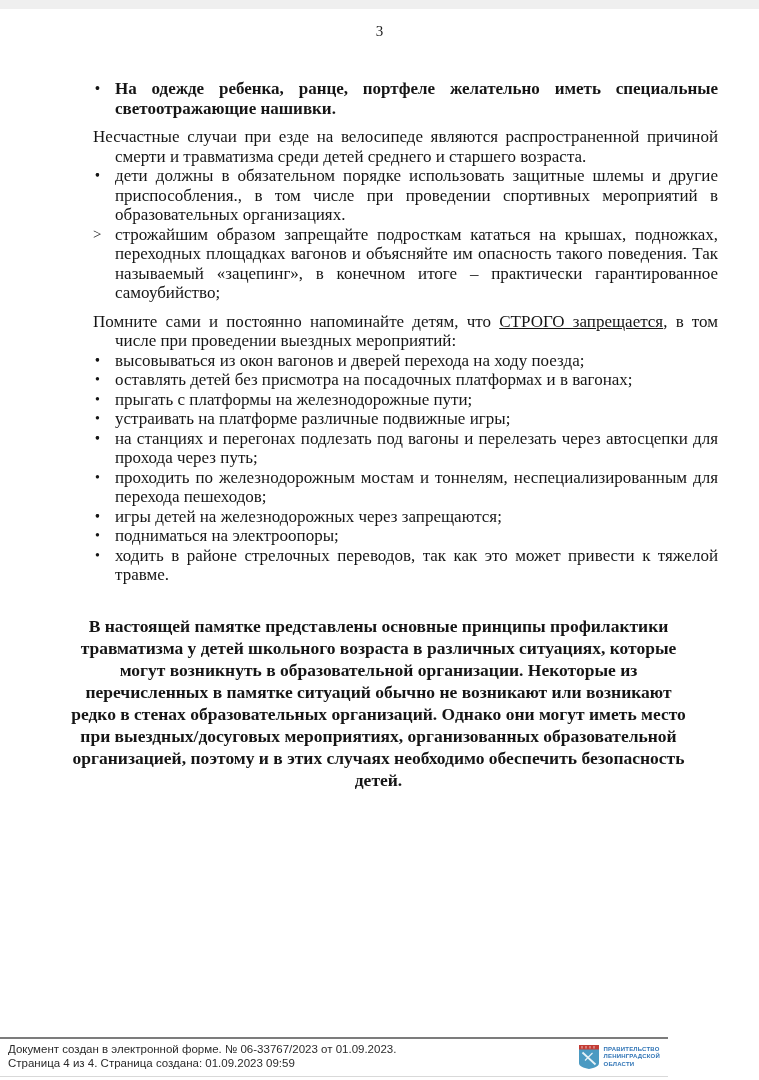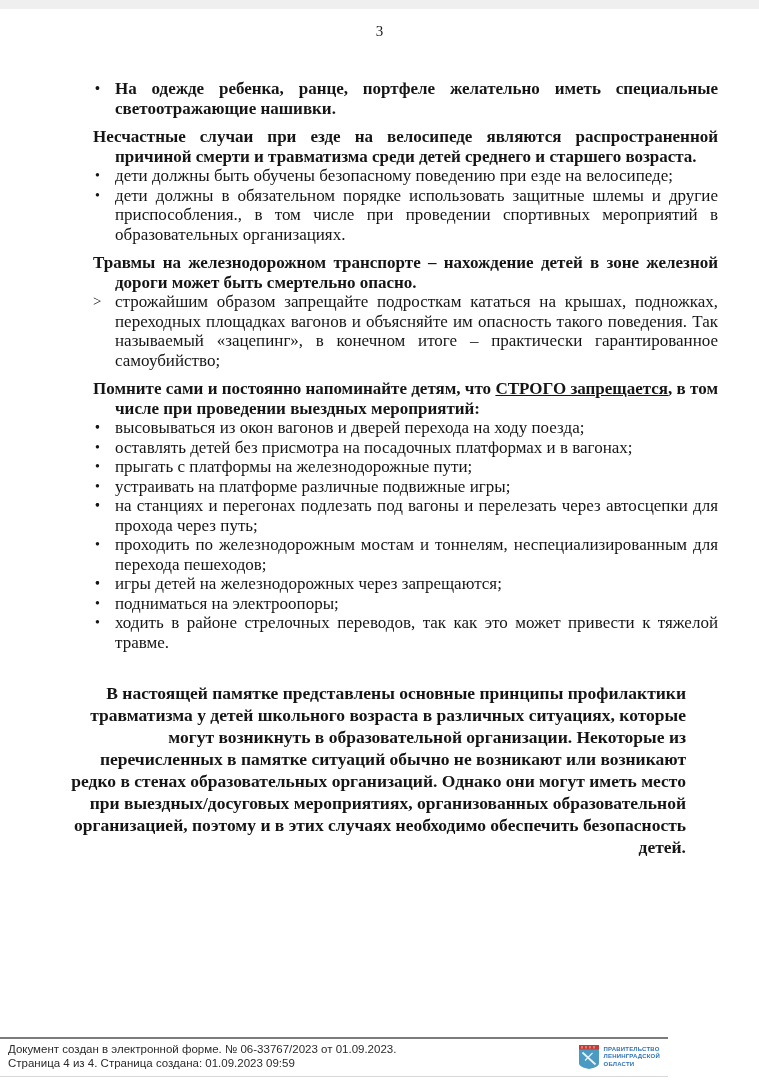--- a/index.html
+++ b/index.html
@@ -31,31 +31,31 @@
     text-align:justify;
   }
   .marker {
     position:absolute; left:2px; top:0;
     font-size:14px;
   }
   .arrow-row { position:relative; padding-left:22px; margin:0; }
   .arrow-row .marker { left:0; font-size:15px; font-family:"Liberation Serif", serif; }
   .b-intro li { font-weight:bold; }
   .heading {
-    font-weight:bold;
+    font-weight:normal;
     margin:9px 0 0 0;
     padding-left:22px;
     text-indent:-22px;
     text-align:justify;
   }
   .mt { margin-top:9px; }
   .u { text-decoration:underline; }
   .closing {
     font-weight:bold;
-    text-align:right;
+    text-align:center;
     font-size:17.5px;
     line-height:22px;
     margin:30px 32px 0 -22px;
   }
   .footer {
     position:absolute;
     left:0; bottom:3px; width:668px;
     box-sizing:border-box;
     border-top:2px solid #7c7c7c;
     border-bottom:1px solid #d9d9d9;
@@ -89,29 +89,28 @@
       <li>
         <span class="marker">•</span><span>На одежде ребенка, ранце, портфеле желательно иметь специальные светоотражающие нашивки.</span>
       </li>
     </ul>
 
   <p class="heading">Несчастные случаи при езде на велосипеде являются распространенной причиной смерти и травматизма среди детей среднего и старшего возраста.</p>
 
   <ul class="plain">
 
       <li>
-        <span class="marker">•</span><span>дети должны быть обучены безопасному поведению при езде на велосипеде;</span>
+        <span class="marker">•</span>
       </li>
 
       <li>
         <span class="marker">•</span><span>дети должны в обязательном порядке использовать защитные шлемы и другие приспособления., в том числе при проведении спортивных мероприятий в образовательных организациях.</span>
       </li>
     </ul>
 
-  <p class="heading mt">Травмы на железнодорожном транспорте – нахождение детей в зоне железной дороги может быть смертельно опасно.</p>
 
   <p class="arrow-row">
     <span class="marker">&gt;</span><span>строжайшим образом запрещайте подросткам кататься на крышах, подножках, переходных площадках вагонов и объясняйте им опасность такого поведения. Так называемый «зацепинг», в конечном итоге – практически гарантированное самоубийство;</span>
   </p>
 
   <p class="heading mt"><span>Помните сами и постоянно напоминайте детям, что </span><span class="u">СТРОГО запрещается</span><span>, в том числе при проведении выездных мероприятий:</span></p>
 
   <ul class="plain">
 
       <li>

